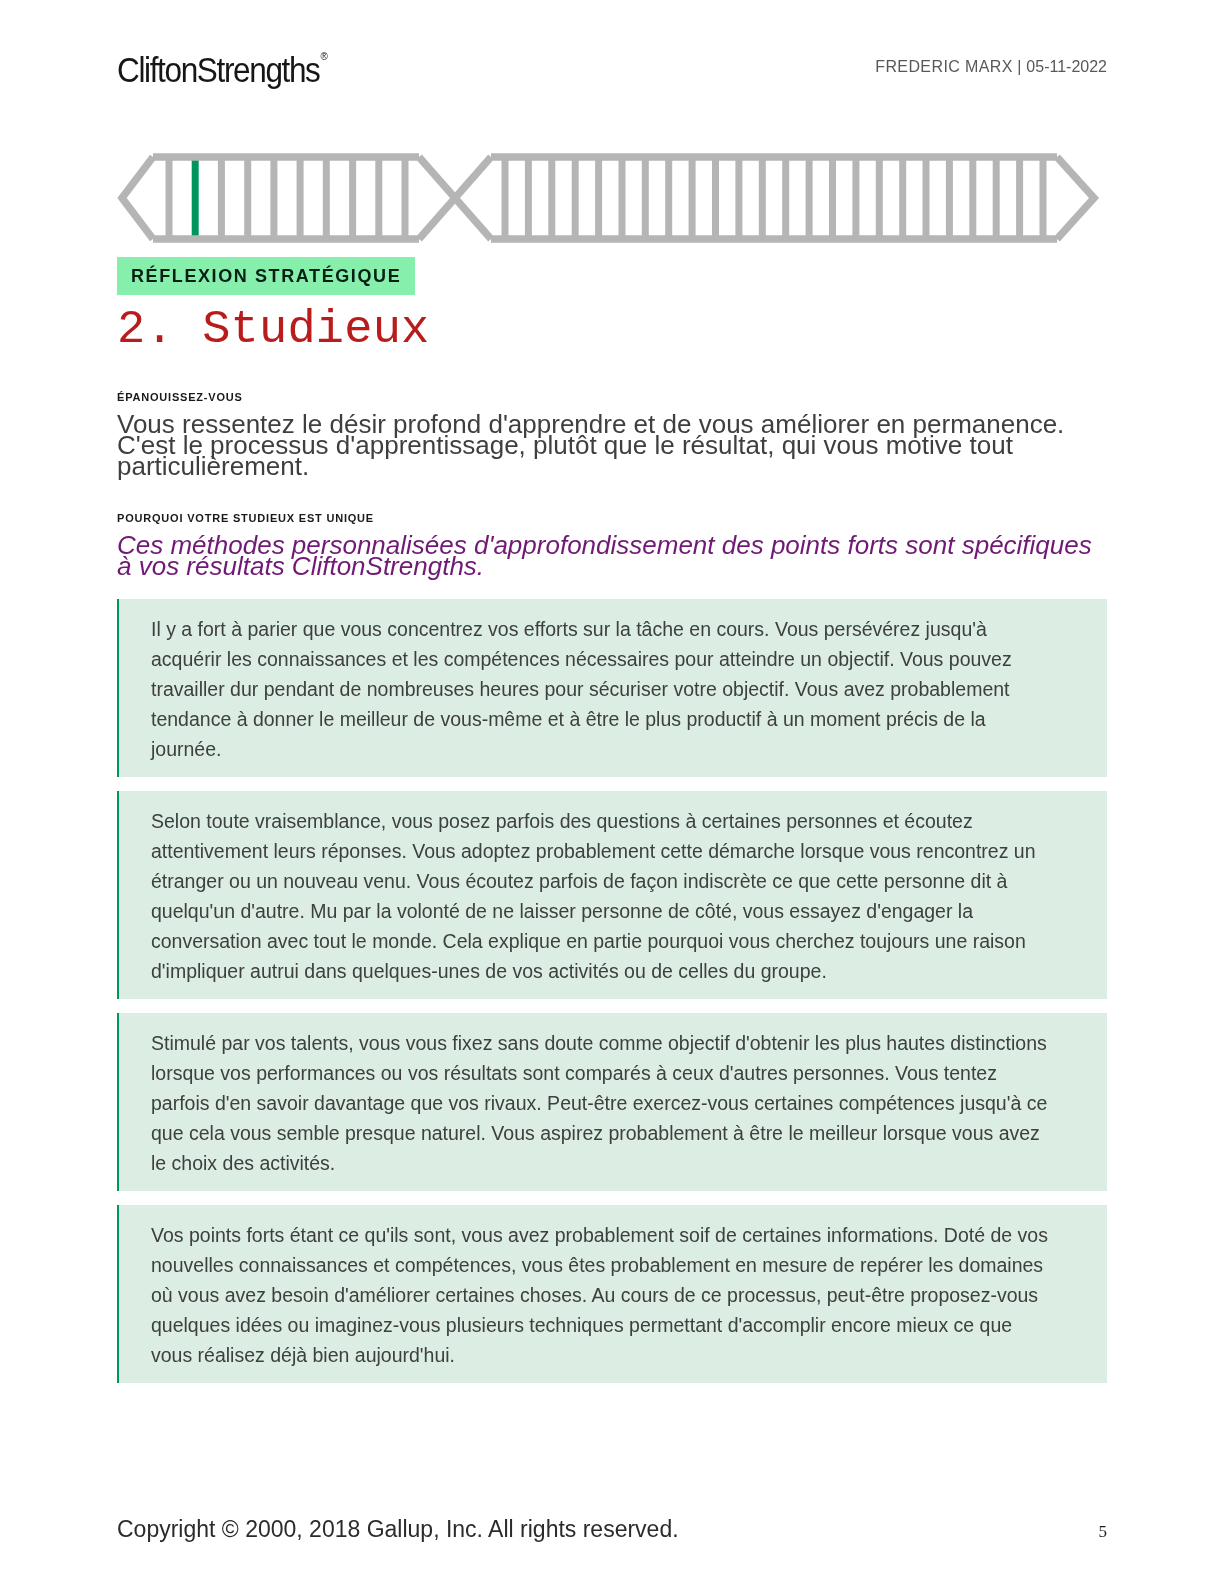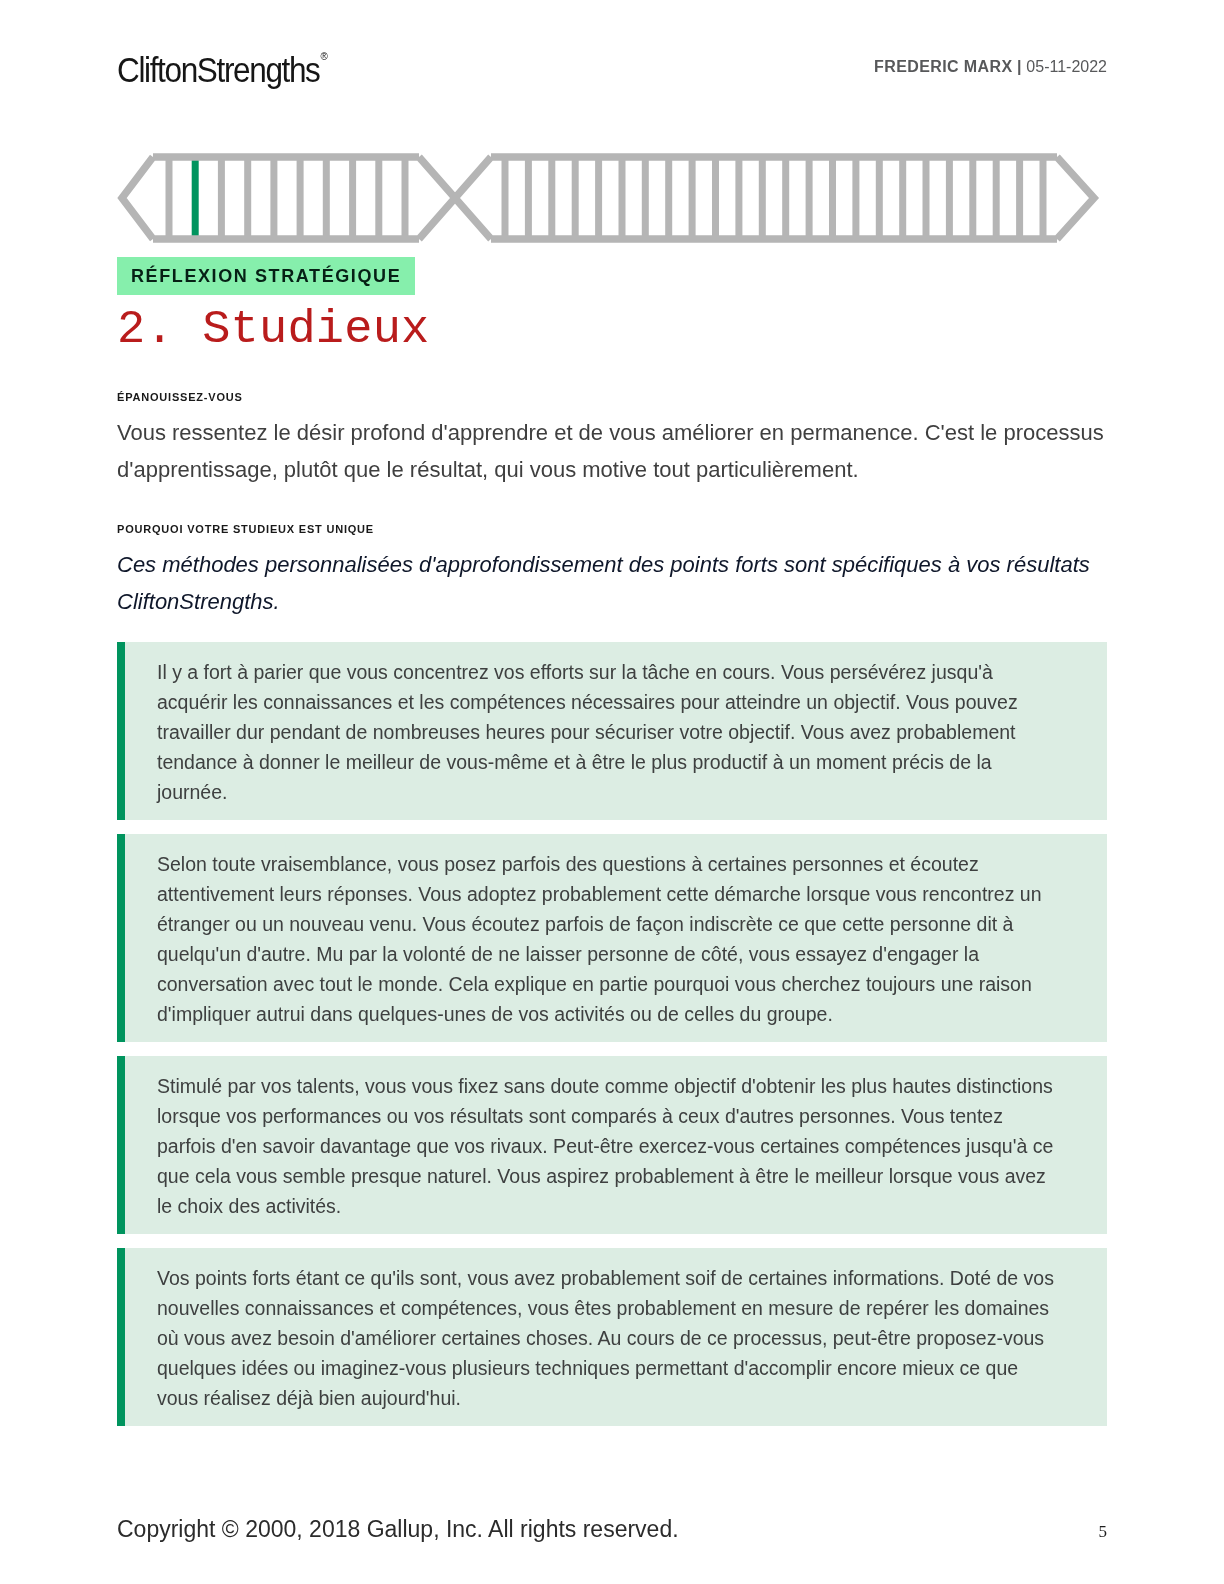--- a/index.html
+++ b/index.html
@@ -15,21 +15,21 @@
   
   .hdr { display: flex; justify-content: space-between; align-items: flex-start; height: 46px; }
   .logo {
     font-size: 35px; font-weight: 400; color: #161616;
     letter-spacing: -1.5px;
     transform: scaleX(0.90); transform-origin: left top;
     white-space: nowrap;
   }
   .logo sup { font-size: 11px; letter-spacing: 0; vertical-align: 22px; margin-left: 1px; }
   .hdr-right { font-size: 16px; color: #57585a; padding-top: 8px; white-space: nowrap; }
-  .hdr-right .owner, .hdr-right .sep { font-weight: 700; letter-spacing: 0.4px; }
+  .hdr-right .owner, .hdr-right .sep { font-weight: 400; letter-spacing: 0.4px; }
   .hdr-right .date { font-weight: 400; }
 
   
   .ribbon { margin-top: 56px; height: 92px; }
   .ribbon svg { display: block; }
   .ribbon .outline { fill: none; stroke: #b5b5b5; stroke-width: 7.5; }
 
   
   .badge {
     display: inline-block; margin-top: 13px;
@@ -43,28 +43,28 @@
     color: #b91c1c;
     font-family: Liberation Mono, monospace;
   }
 
   
   .sec h2 {
     margin-top: 35px;
     font-size: 11px; font-weight: 700; letter-spacing: 0.8px;
     color: #191919; text-transform: uppercase;
   }
-  .sec p { margin-top: 11px; font-size: 22px; line-height: 37px; color: #3f3f3f; max-width: 990px; }
-  .sec p.italic { font-style: italic; color: #0f172a; }
+  .sec p { margin-top: 11px; font-size: 26px; line-height: 21px; color: #3f3f3f; max-width: 990px; }
+  .sec p.italic { font-style: italic; color: #701a75; }
 
   
   .boxes { margin-top: 22px; }
   .insight-box {
     background: #dcede3;
-    border-left: 8px solid #4c1d95;
+    border-left: 2px solid #4c1d95;
     padding: 15px 22px 13px 32px;
     margin-bottom: 14px;
   }
   .insight-box p { font-size: 19.5px; line-height: 30px; color: #3e4040; max-width: 900px; }
 
   
   .ftr {
     position: absolute; left: 117px; right: 117px; top: 1516px;
     display: flex; justify-content: space-between; align-items: baseline;
   }

